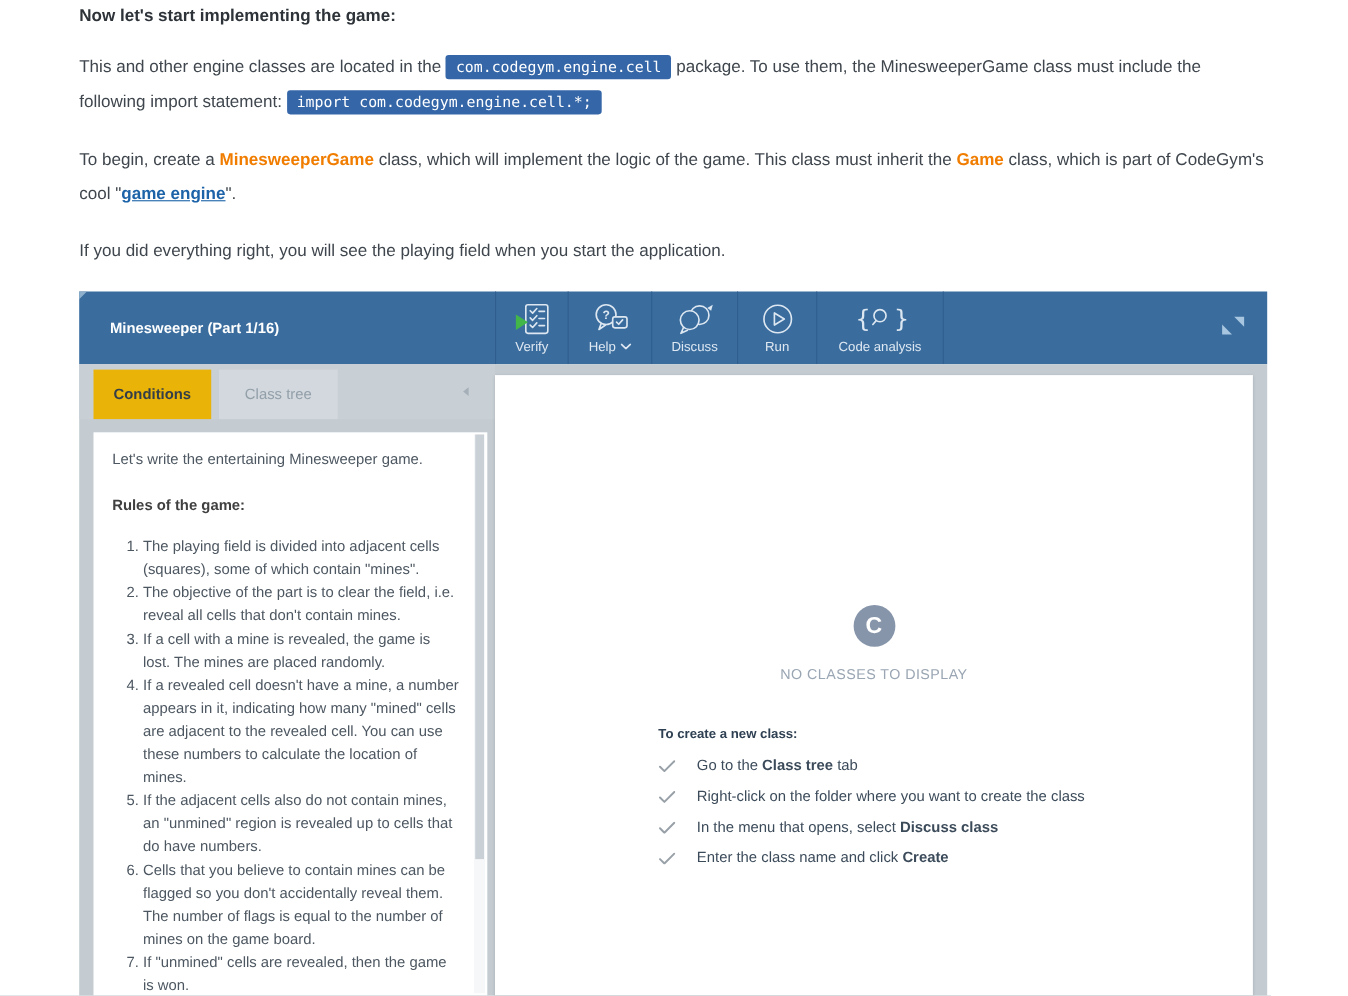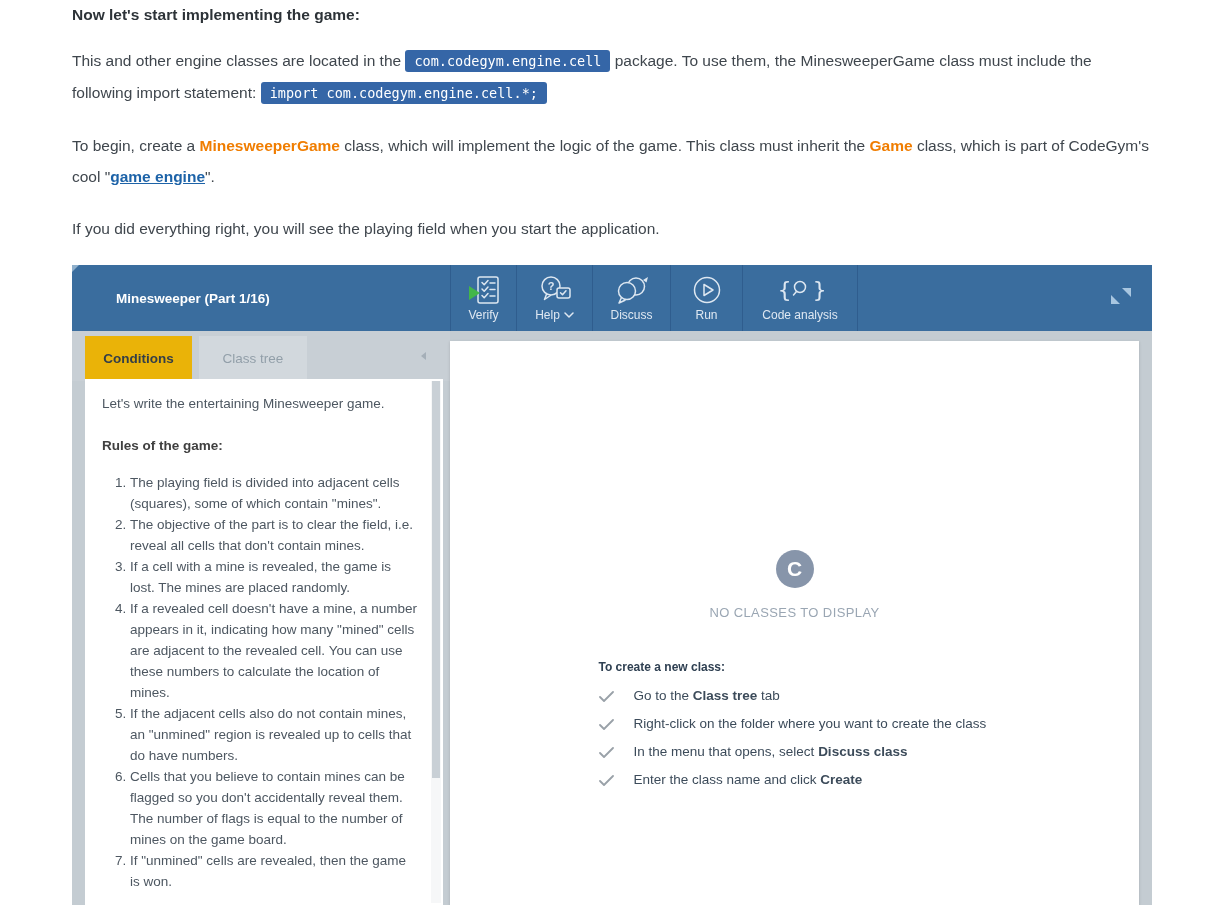--- a/index.html
+++ b/index.html
@@ -18,42 +18,42 @@
   .seg-code{
     background:#3566a7;color:#ffffff;
     font-family:"DejaVu Sans Mono",monospace;font-size:13.5px;
     padding:3px 9px;border-radius:3px;white-space:nowrap;
   }
   
   .ide{position:absolute;left:72px;top:265px;width:1080px;height:640px;}
   .toolbar{position:relative;height:66px;background:#3a6d9e;}
   .corner-fold{position:absolute;left:0;top:0;width:0;height:0;
     border-top:7px solid #8fb0cc;border-right:7px solid transparent;}
-  .toolbar-title{position:absolute;left:44px;top:0;height:66px;display:flex;align-items:center;
+  .toolbar-title{position:absolute;left:28px;top:0;height:66px;display:flex;align-items:center;
     color:#ffffff;font-weight:bold;font-size:13.5px;}
   .toolbar-buttons{position:absolute;left:378px;top:0;height:66px;display:flex;}
   .tb-btn{display:flex;flex-direction:column;align-items:center;justify-content:center;gap:3px;
     background:transparent;border:none;border-left:1px solid #2f5d8e;cursor:pointer;padding:0;
     box-sizing:border-box;}
   .tb-btn:last-child{border-right:1px solid #2f5d8e;}
   .w-verify{width:66px}.w-help{width:76px}.w-discuss{width:78px}.w-run{width:72px}.w-code{width:116px}
   .tb-icon{height:30px;display:flex;align-items:center;justify-content:center;}
   .tb-label{color:#dfe8f2;font-size:12px;display:flex;align-items:center;gap:4px;
     font-family:"Liberation Sans",sans-serif;}
   .expand{position:absolute;right:20px;top:20px;width:22px;height:22px;cursor:pointer;}
   
   .workspace{position:relative;height:574px;background:#c4ccd2;overflow:hidden;}
   .tabs{position:absolute;left:0;top:0;width:378px;height:50px;background:#c8cfd5;
     box-sizing:border-box;padding-left:13px;display:flex;align-items:flex-end;}
   .tab{height:45px;display:flex;align-items:center;justify-content:center;font-size:13.5px;cursor:pointer;}
   .tab-active{width:107px;background:#eab308;color:#333e48;font-weight:bold;}
   .tab-inactive{width:108px;background:#d2d8dd;color:#929fa9;margin-left:7px;}
   .tabs-collapse{position:absolute;left:347px;top:20px;width:8px;height:10px;cursor:pointer;}
   
-  .left-panel{position:absolute;left:13px;top:48px;width:358px;bottom:0;background:#ffffff;
+  .left-panel{position:absolute;left:13px;top:62px;width:358px;bottom:0;background:#ffffff;
     box-sizing:border-box;padding:14px 26px 10px 17px;}
   .cond-intro{margin:0;font-size:13.5px;color:#4d5761;line-height:21px;}
   .rules-heading{margin:24px 0 0;font-size:13.5px;font-weight:bold;color:#404040;}
   .rules{margin:19px 0 0;padding-left:28px;font-size:13.5px;color:#4d5761;line-height:21px;}
   .rules li{margin:0;}
   .scrollbar{position:absolute;top:2px;right:2px;width:10px;bottom:2px;background:#f6f7f8;}
   .scroll-thumb{position:absolute;top:0;left:1px;width:8px;height:76%;background:#c9d0d6;}
   
   .right-panel{position:absolute;left:378px;top:10px;right:13px;bottom:0;background:#ffffff;
     box-shadow:0 1px 3px rgba(0,0,0,0.15);}

